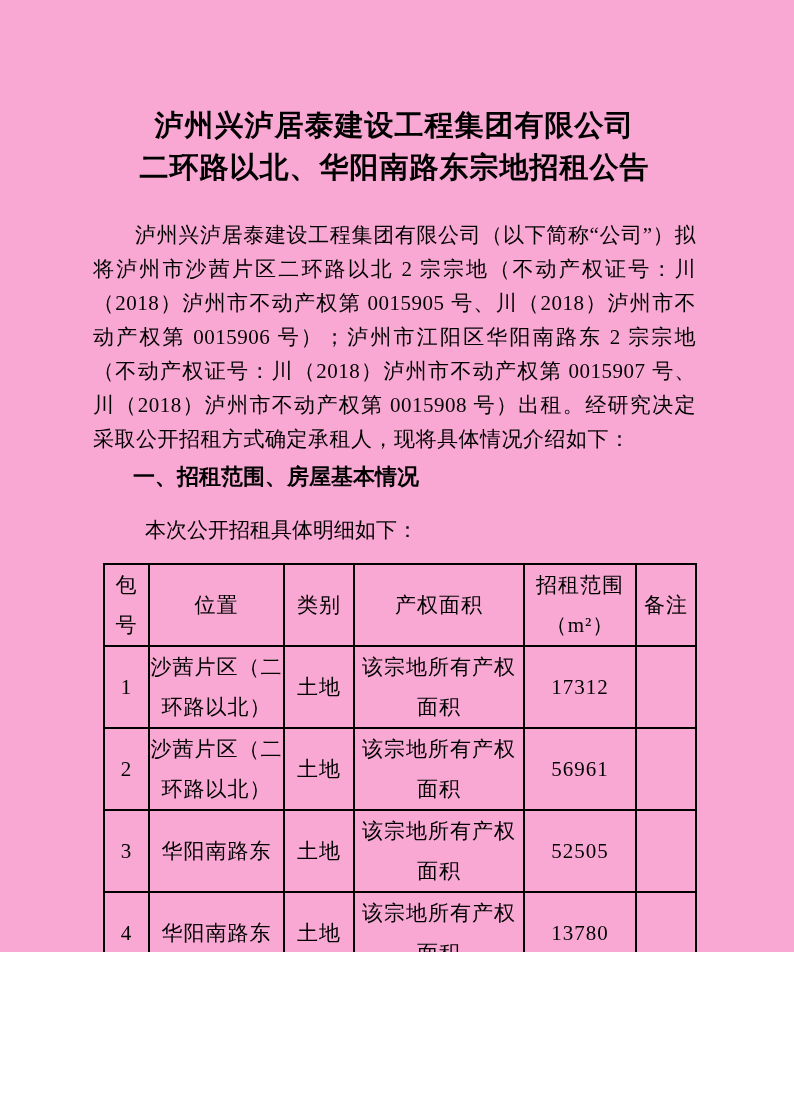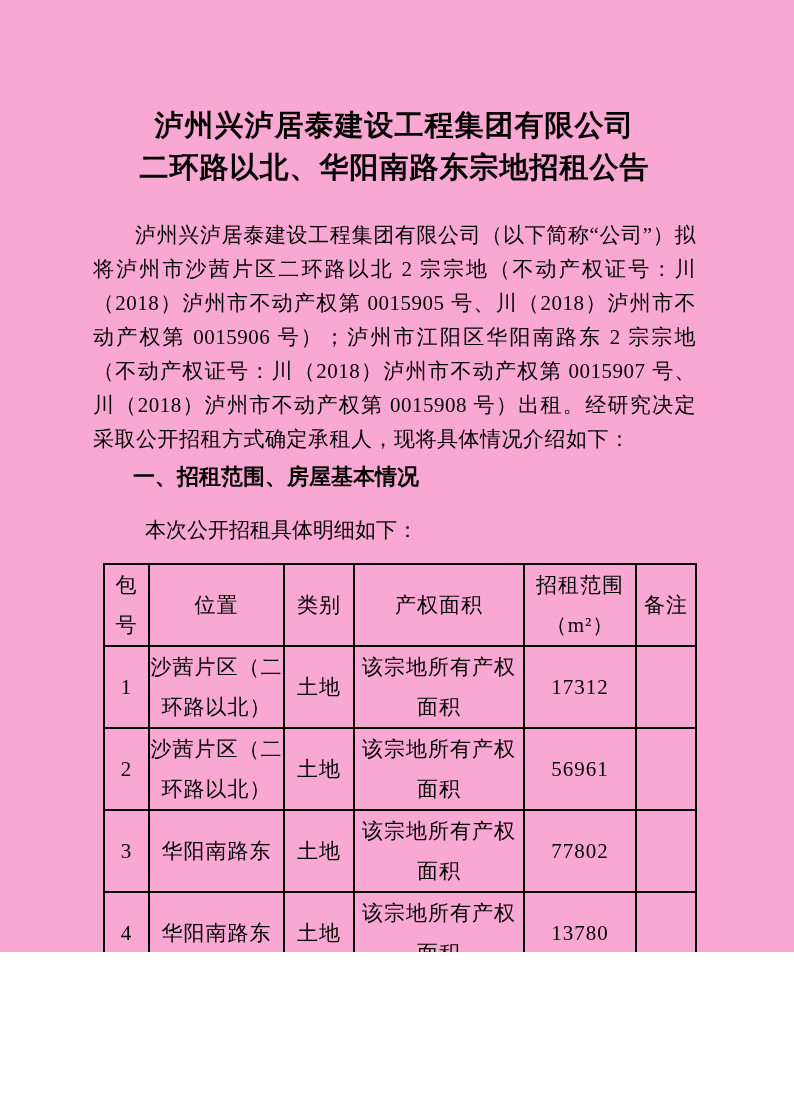--- a/index.html
+++ b/index.html
@@ -115,21 +115,21 @@
         <td>土地</td>
         <td>该宗地所有产权面积</td>
         <td>56961</td>
         <td></td>
       </tr>
       <tr>
         <td>3</td>
         <td>华阳南路东</td>
         <td>土地</td>
         <td>该宗地所有产权面积</td>
-        <td>77802</td>
+        <td>52505</td>
         <td></td>
       </tr>
       <tr>
         <td>4</td>
         <td>华阳南路东</td>
         <td>土地</td>
         <td>该宗地所有产权面积</td>
         <td>13780</td>
         <td></td>
       </tr>

